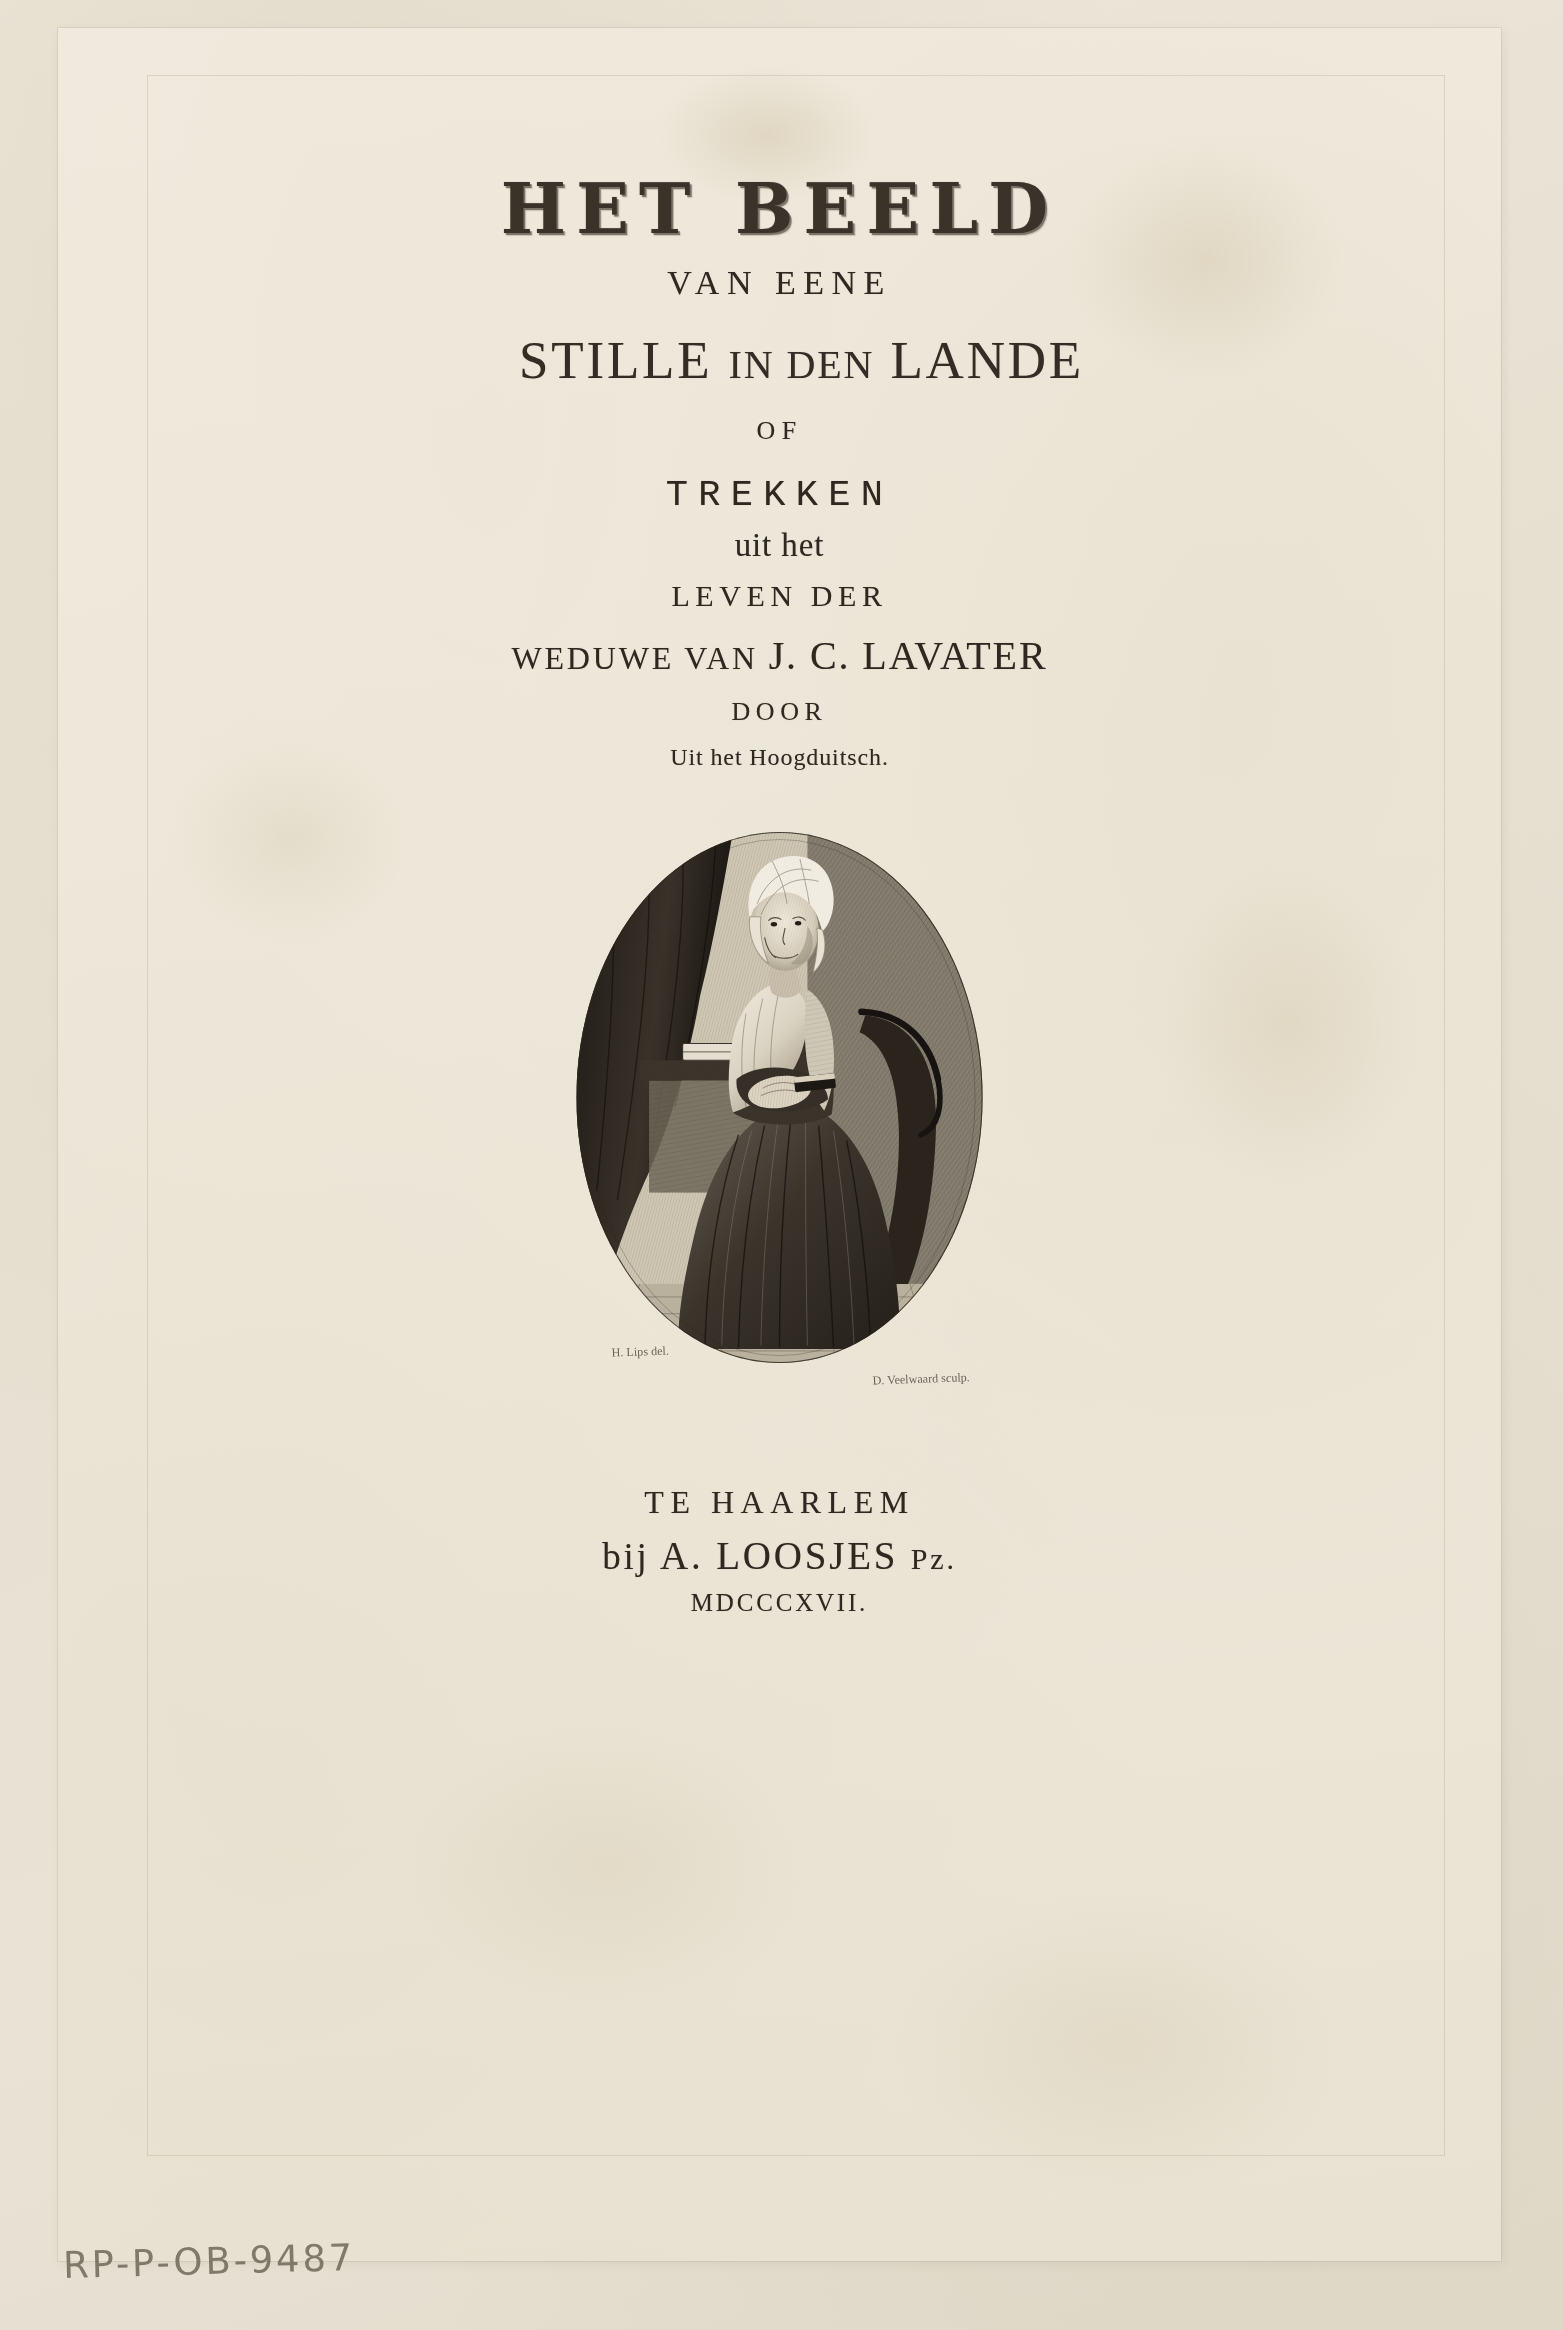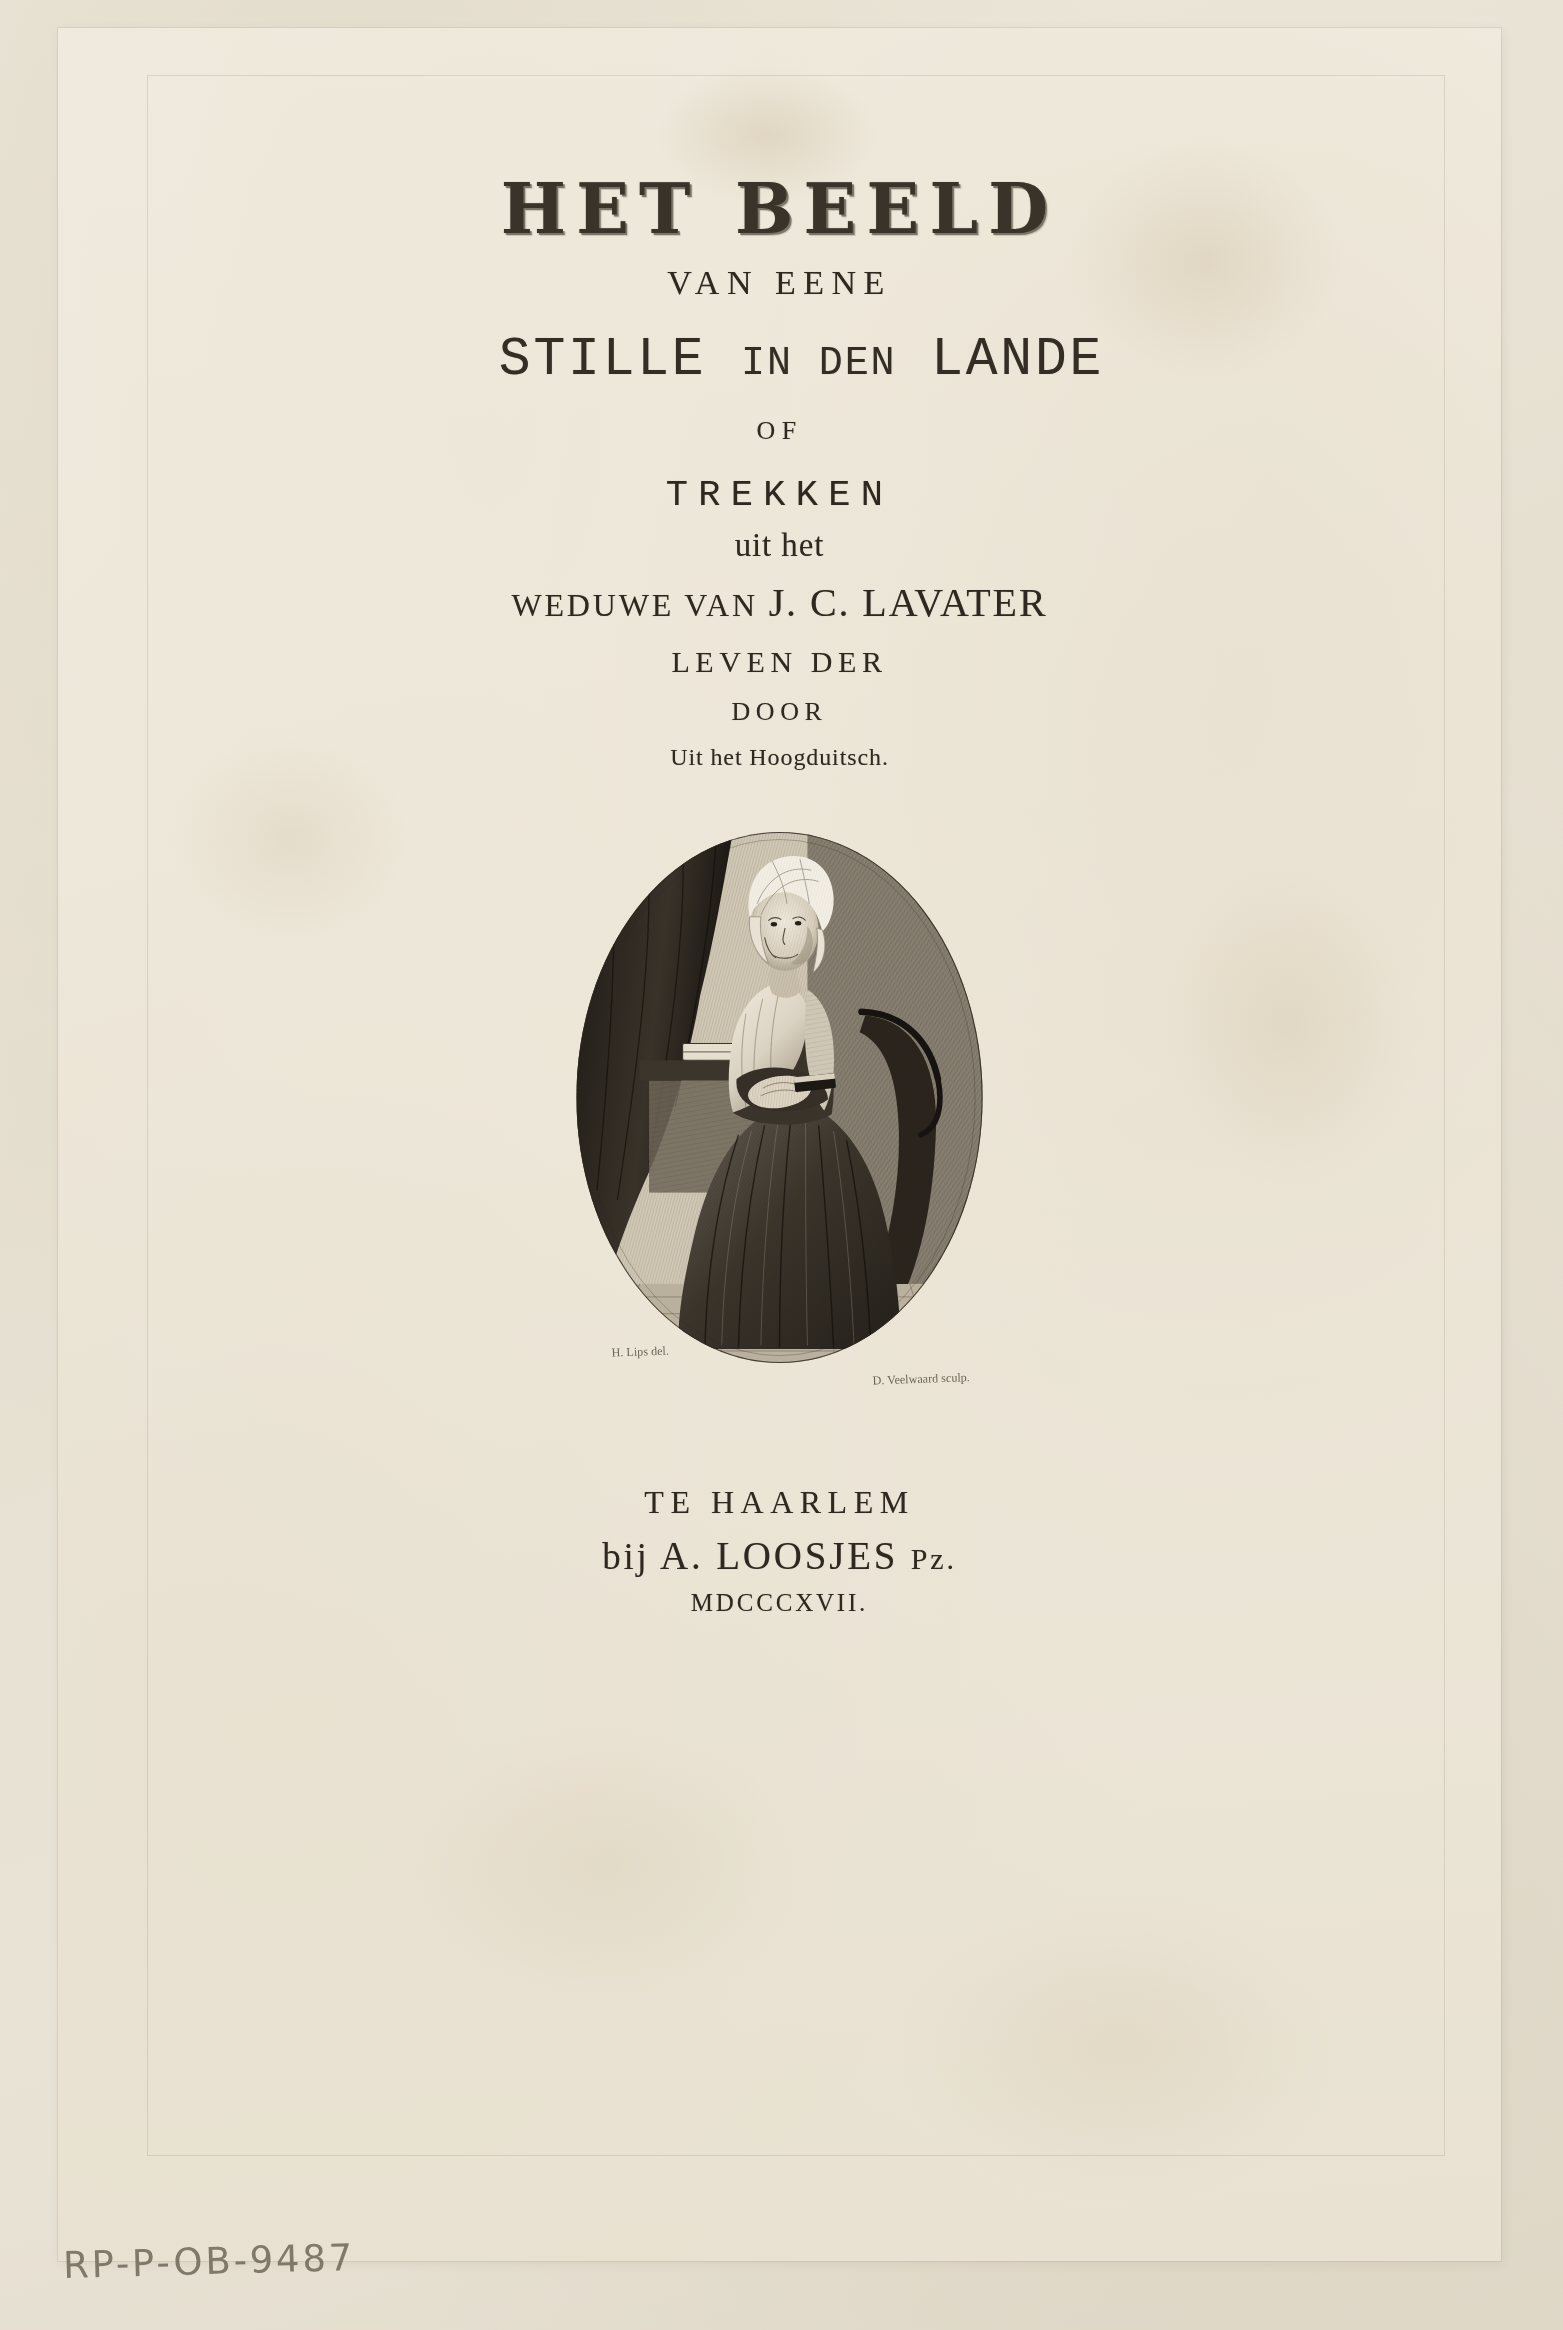--- a/index.html
+++ b/index.html
@@ -88,21 +88,21 @@
       0 0 0.9px rgba(40,34,26,0.5);
   }
 
   #line-van-eene {
     font-size: 34px;
     letter-spacing: 7.5px;
     margin-bottom: 28px;
   }
 
   #title-sub {
-    font-family: Liberation Mono, monospace;
+    font-family: Liberation Serif, serif;
     font-size: 53px;
     letter-spacing: 2.8px;
     margin-bottom: 26px;
     color: #332d25;
     padding-left: 44px;
   }
   #title-sub .small {
     font-size: 40px;
     letter-spacing: 1.9px;
   }
@@ -238,26 +238,26 @@
         <span class="small">IN DEN</span>
         <span>LANDE</span>
       </div>
 
       <div id="line-of" class="lt">OF</div>
 
       <div id="line-trekken" class="lt">TREKKEN</div>
 
       <div id="line-uit-het" class="lt">uit het</div>
 
+      <div id="line-leven-der" class="lt">LEVEN DER</div>
+
       <div id="line-weduwe" class="lt">
         <span>WEDUWE VAN</span>
         <span class="big">J. C. LAVATER</span>
       </div>
-
-      <div id="line-leven-der" class="lt">LEVEN DER</div>
 
       <div id="line-door" class="lt">DOOR</div>
 
 
       <div id="line-translation" class="lt">Uit het Hoogduitsch.</div>
 
       <div id="plate-wrap">
         <svg id="plate-svg" width="559" height="653" viewBox="0 0 600 700" xmlns="http://www.w3.org/2000/svg">
           <defs>
             <clipPath id="ovalClip">

